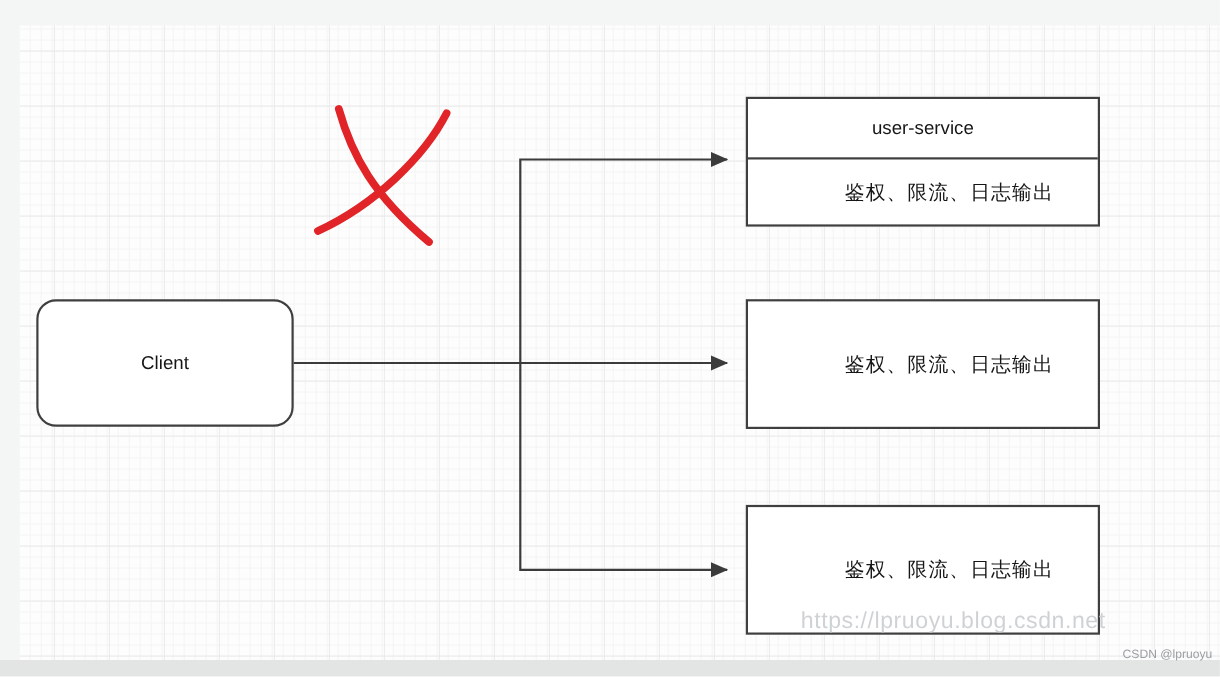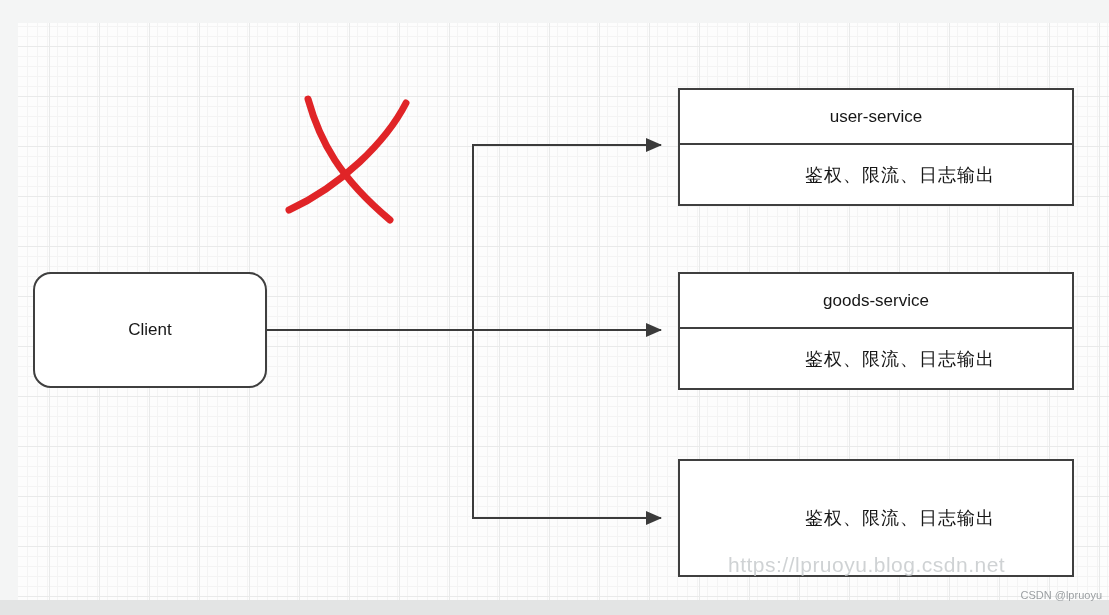--- a/index.html
+++ b/index.html
@@ -31,21 +31,21 @@
 
   .node{
     position:absolute;background:#ffffff;border:2px solid #3f3f3f;
     box-sizing:border-box;z-index:3;color:#161616;
   }
   .client{
     left:33px;top:272px;width:234px;height:116px;border-radius:18px;
     display:flex;align-items:center;justify-content:center;
     font-size:17px;
   }
-  .service{left:678px;width:396px;height:118px;display:flex;flex-direction:column;}
+  .service{left:678px;width:322px;height:118px;display:flex;flex-direction:column;}
   .service .title{
     height:55px;border-bottom:2px solid #3f3f3f;flex:0 0 auto;
     display:flex;align-items:center;justify-content:center;
     font-size:17px;box-sizing:border-box;
   }
   .service .features{
     flex:1 1 auto;display:flex;align-items:center;justify-content:center;
     font-size:18px;letter-spacing:1px;margin-left:48px;
   }
   .service.user{top:88px;}
@@ -82,21 +82,20 @@
 
   <div class="node client">
     <span>Client</span>
   </div>
 
   <div class="node service user">
     <div class="title">user-service</div>
     <div class="features">鉴权、限流、日志输出</div>
   </div>
   <div class="node service goods">
-    <div class="title">goods-service</div>
     <div class="features">鉴权、限流、日志输出</div>
   </div>
   <div class="node service sales">
     <div class="features">鉴权、限流、日志输出</div>
   </div>
 
   <svg class="overlay cross" viewBox="0 0 1109 615">
     <path d="M308,99 C320,142 340,178 390,220" stroke="#e02427" stroke-width="7" stroke-linecap="round" fill="none"></path>
     <path d="M406,103 C386,142 341,186 289,210" stroke="#e02427" stroke-width="7" stroke-linecap="round" fill="none"></path>
   </svg>

